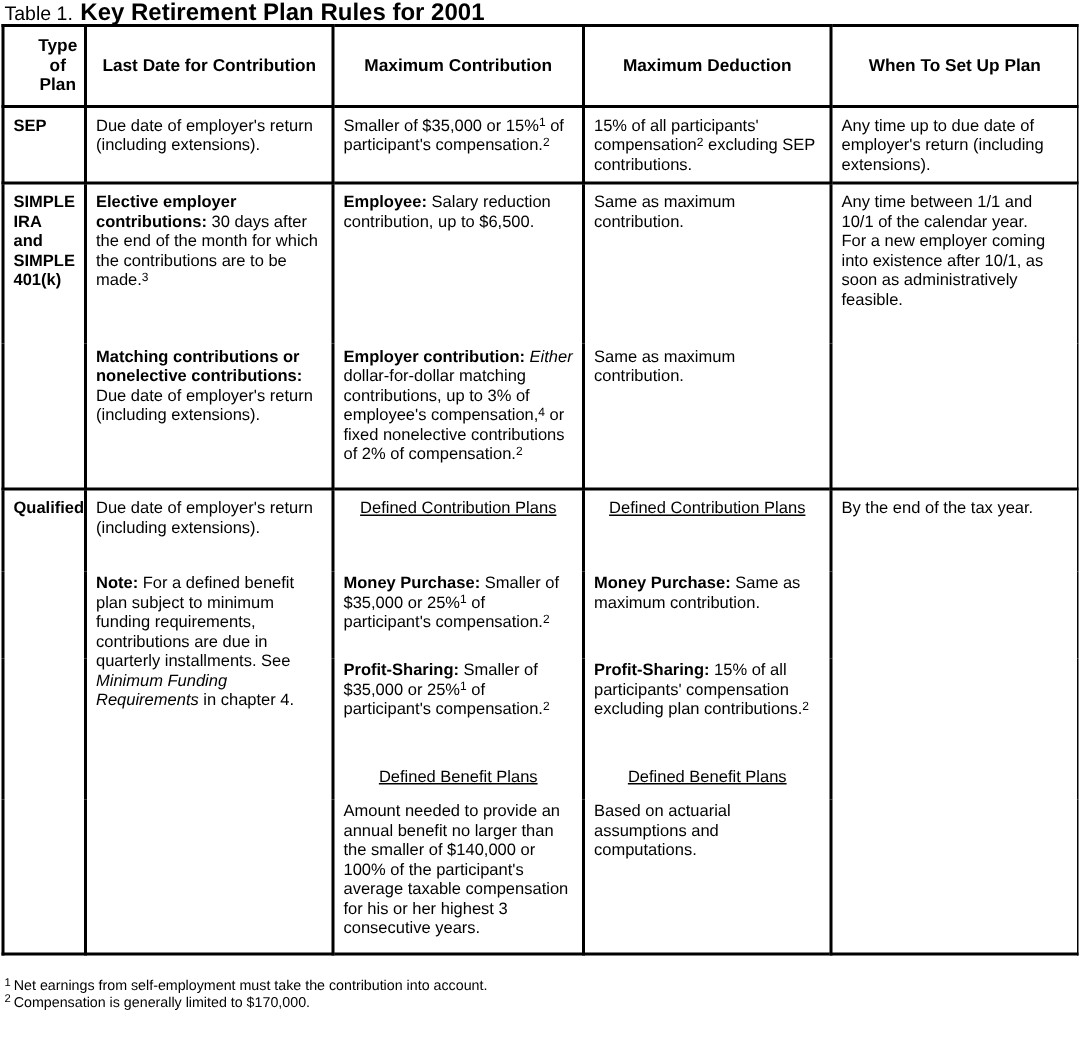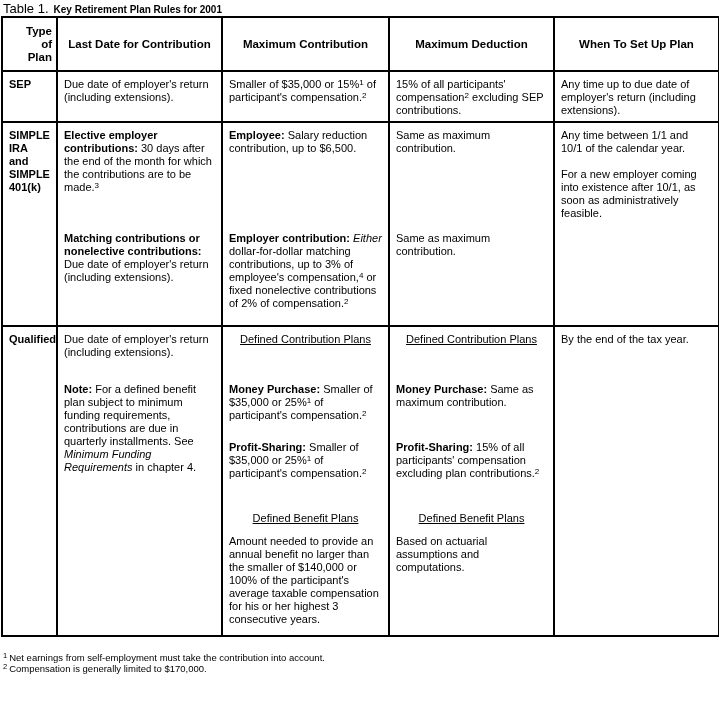--- a/index.html
+++ b/index.html
@@ -10,21 +10,21 @@
     color: #000;
     position: relative;
     overflow: hidden;
   }
   .page { position: absolute; inset: 0; }
 
   .title {
     position: absolute; left: 3px; top: 1px;
     font-size: 13px; line-height: 15px; white-space: nowrap;
   }
-  .title .main { font-weight: bold; font-size: 10px; margin-left: 5px; }
+  .title .main { font-weight: bold; font-size: 16px; margin-left: 5px; }
 
   table.rules {
     position: absolute; left: 1px; top: 16px;
     width: 717px;
     border-collapse: collapse;
     table-layout: fixed;
     border: 2px solid #000;
   }
   td, th {
     border: 2px solid #000;
@@ -37,41 +37,41 @@
     overflow: hidden;
   }
   th {
     vertical-align: middle;
     text-align: center;
     font-weight: bold;
     font-size: 11.5px;
     line-height: 13px;
     padding: 4px;
   }
-  th.plan-col { text-align: right; padding-left: 22px; white-space: pre-line; }
+  th.plan-col { text-align: center; padding-left: 22px; white-space: pre-line; }
   td.plan-cell { font-weight: bold; white-space: pre-line; }
 
   tr.r-header  { height: 54px; }
   tr.r-sep     { height: 37px; }
   tr.r-simple-a{ height: 107px; }
   tr.r-simple-b{ height: 97px; }
   tr.r-q1      { height: 55px; }
   tr.r-q2      { height: 58px; }
   tr.r-q3      { height: 71px; }
   tr.r-q4      { height: 23px; }
   tr.r-q5      { height: 103px; }
 
   
   td.nb { border-bottom-style: none; border-bottom-width: 0; }
   td.nt { border-top-style: none; border-top-width: 0; padding-top: 2px; }
   tr.r-simple-b td.nt { padding-top: 3px; }
   tr.r-q4 td.nt { padding-top: 2px; }
 
   .para { margin: 0; }
-  .para.gap1 { margin-top: 13px; }
+  .para.gap1 { }
   .para.gap2 { margin-top: 24px; }
   .para.center { text-align: center; }
 
   .b { font-weight: bold; }
   .i { font-style: italic; }
   .u { text-decoration: underline; }
   .sup { font-size: 8px; line-height: 0; position: relative; top: -3px; }
 
   .footnotes {
     position: absolute; left: 3px; top: 652px;

